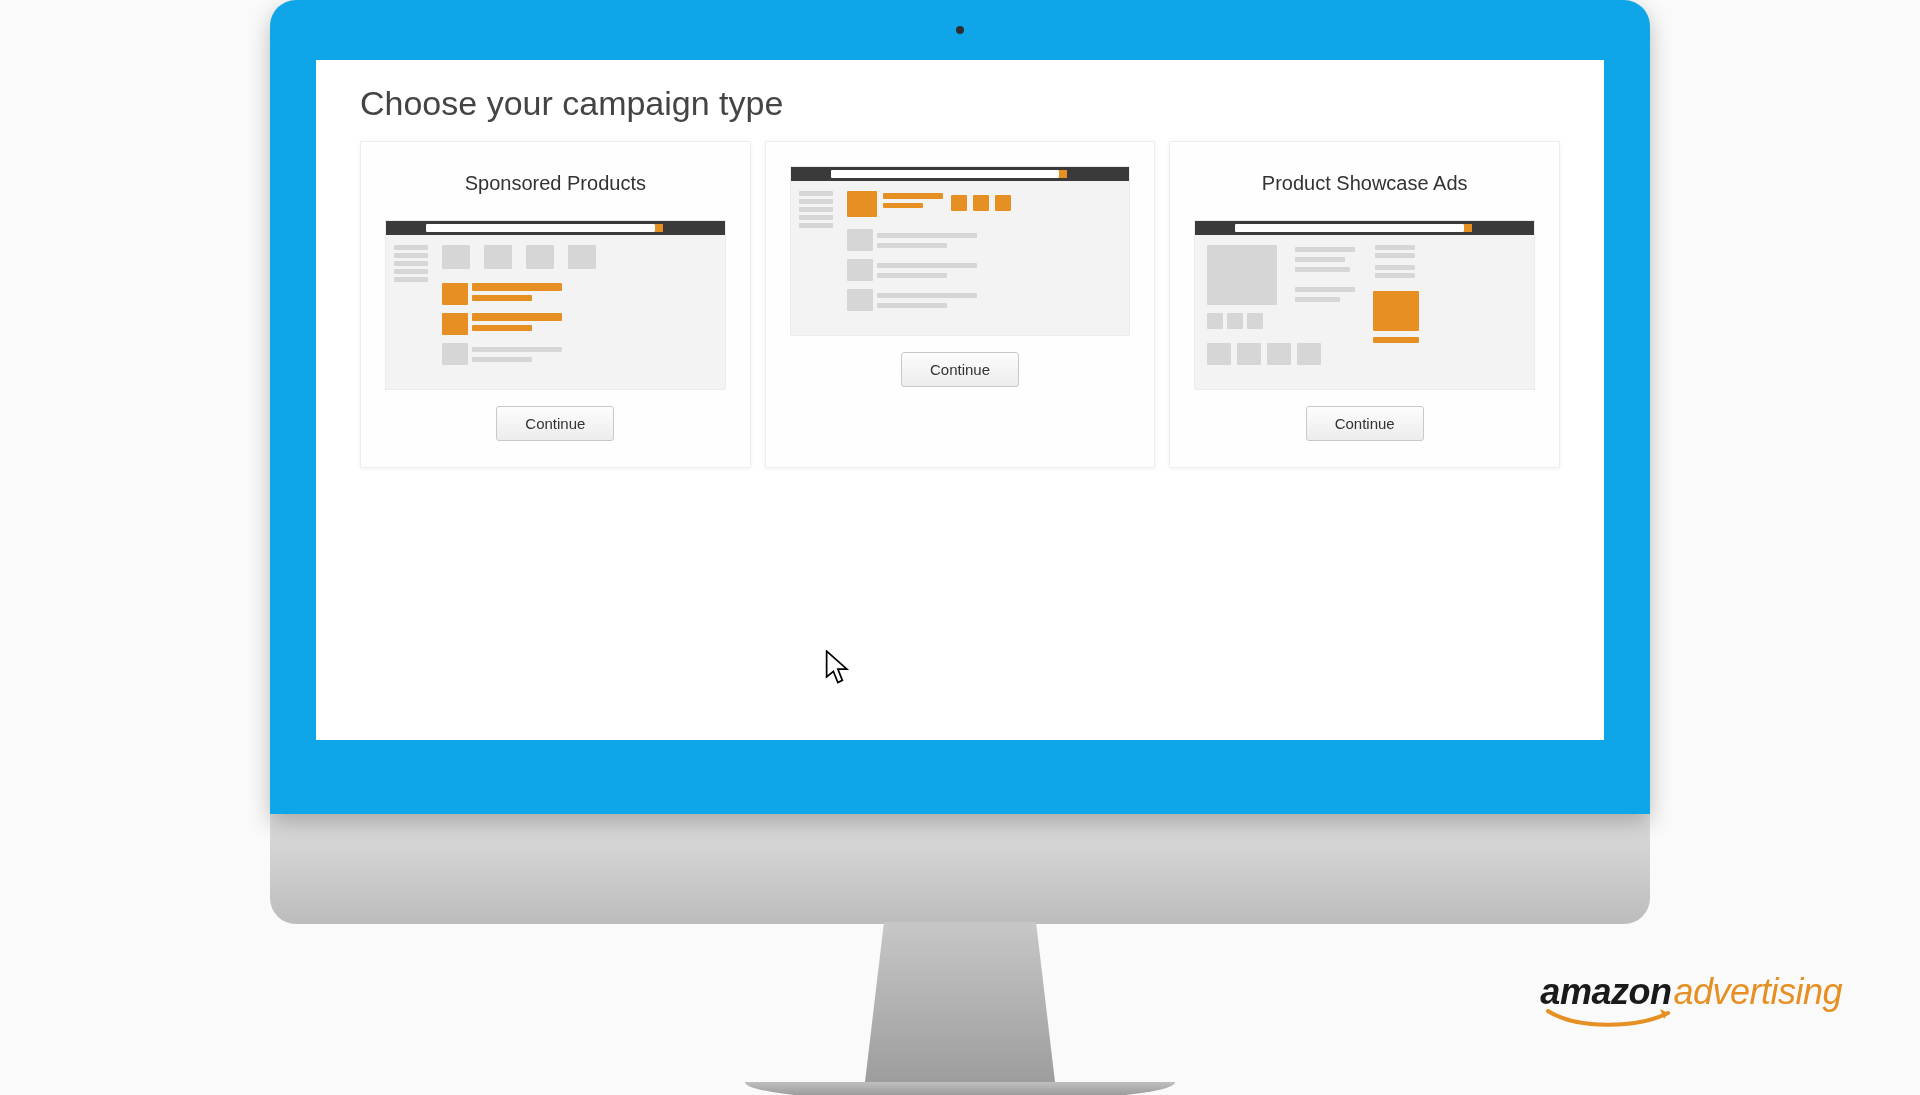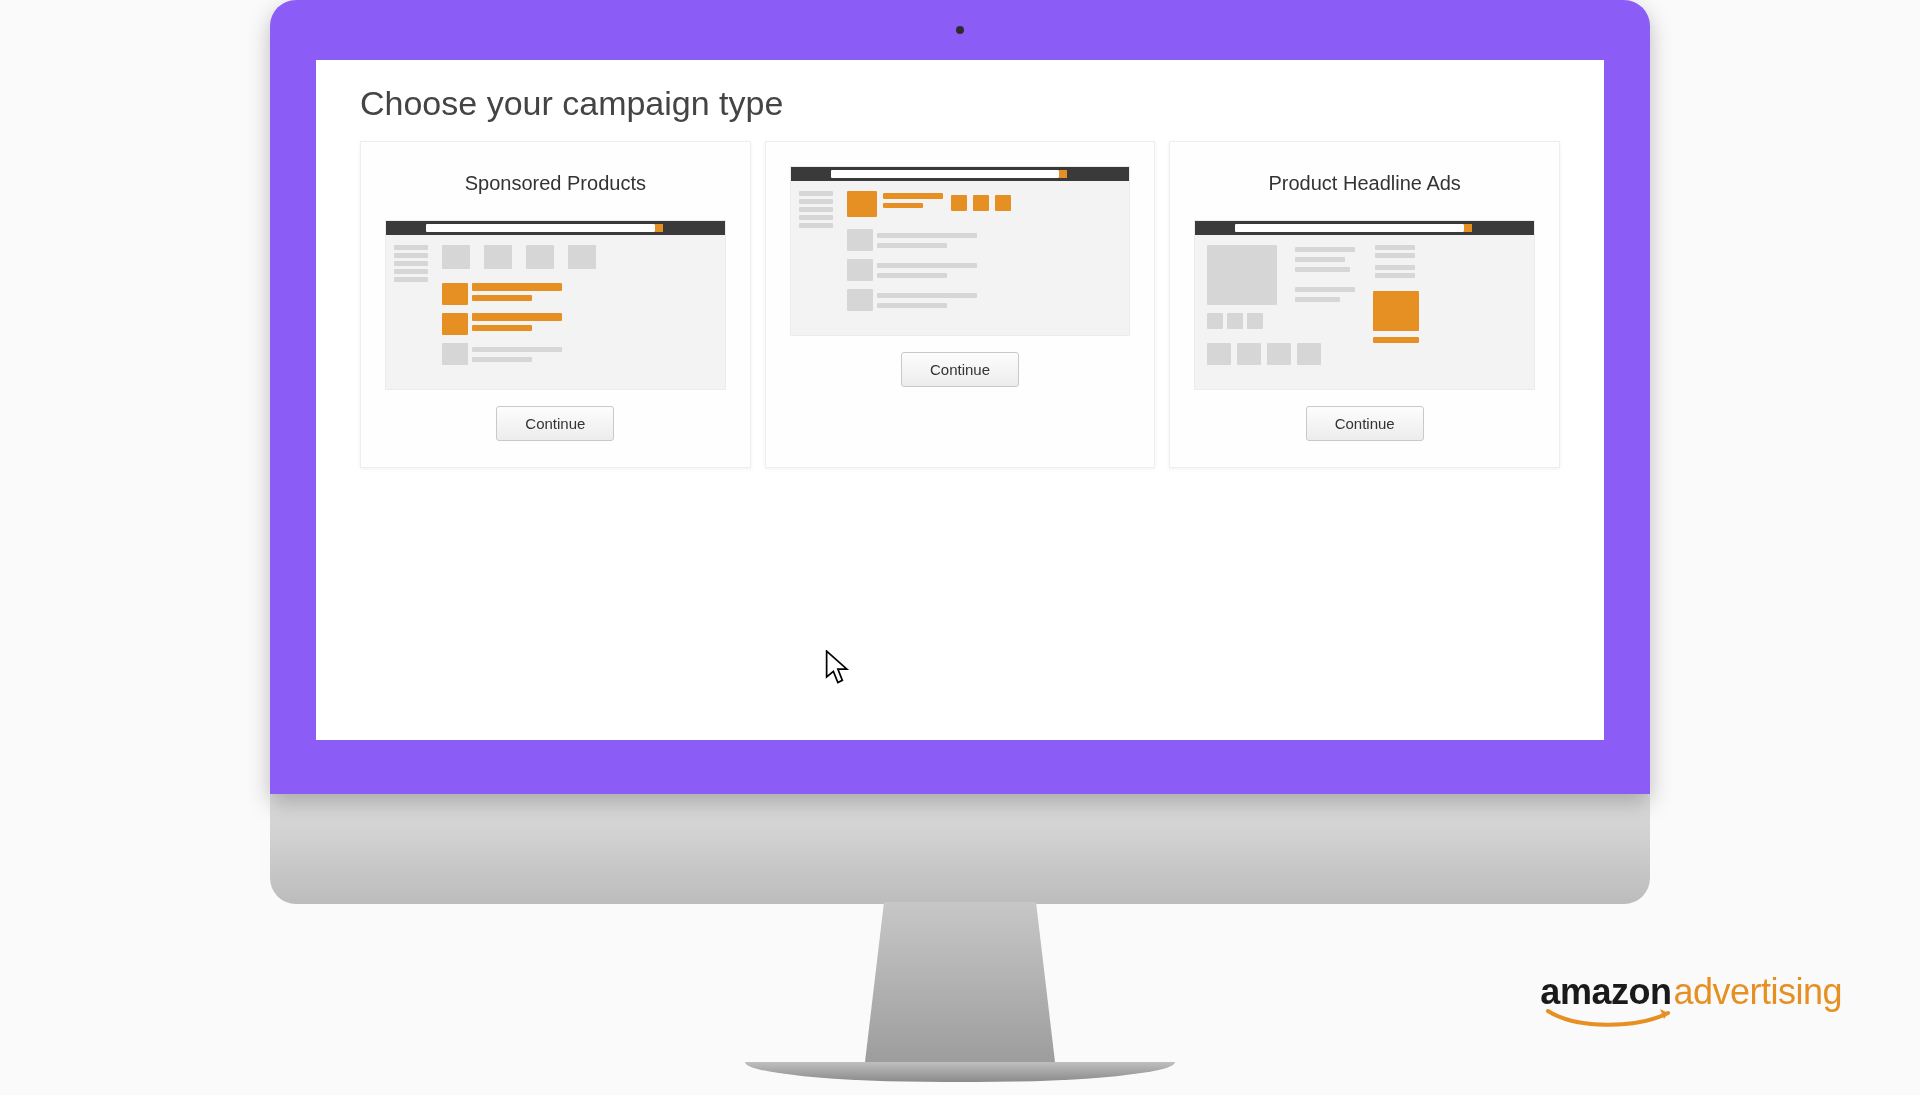--- a/index.html
+++ b/index.html
@@ -14,23 +14,23 @@
   }
 
   
   .monitor {
     position: absolute;
     left: 270px;
     top: 0;
     width: 1380px;
   }
   .bezel {
-    background: #8b5cf6;
+    background: #0ea5e9;
     border-radius: 26px 26px 0 0;
-    padding: 60px 46px 54px 46px;
+    padding: 60px 46px 74px 46px;
     box-shadow: 0 8px 22px rgba(0,0,0,.25);
     position: relative;
   }
   .camera-bar {
     position: absolute;
     top: 26px;
     left: 50%;
     transform: translateX(-50%);
     width: 90px;
     height: 8px;
@@ -177,20 +177,21 @@
     bottom: 68px;
     display:flex;
     flex-direction:column;
     align-items:flex-start;
   }
   .brand-text{
     font-size: 36px;
     letter-spacing: -0.5px;
     display:flex;
     align-items:flex-start;
+    font-style:italic;
   }
   .brand-amazon{
     color:#1a1a1a;
     font-weight:700;
   }
   .brand-adv{
     color:#e69023;
     font-weight:400;
     margin-left:2px;
   }
@@ -269,21 +270,21 @@
             <div class="grey-line" style="top:96px;left:86px;width:100px"></div>
             <div class="grey-line" style="top:106px;left:86px;width:70px"></div>
             <div class="grey-box" style="top:122px;left:56px;width:26px;height:22px"></div>
             <div class="grey-line" style="top:126px;left:86px;width:100px"></div>
             <div class="grey-line" style="top:136px;left:86px;width:70px"></div>
           </div>
           <button class="continue-btn">Continue</button>
         </div>
 
         <div class="card">
-          <div class="card-title">Product Headline Ads</div>
+          <div class="card-title">Product Showcase Ads</div>
           <div class="thumb">
             <div class="topbar"></div>
               <div class="search"></div>
 
             <div class="grey-box" style="top:24px;left:12px;width:70px;height:60px"></div>
 
             <div class="grey-box" style="top:92px;left:12px;width:16px;height:16px"></div>
             <div class="grey-box" style="top:92px;left:32px;width:16px;height:16px"></div>
             <div class="grey-box" style="top:92px;left:52px;width:16px;height:16px"></div>
 

